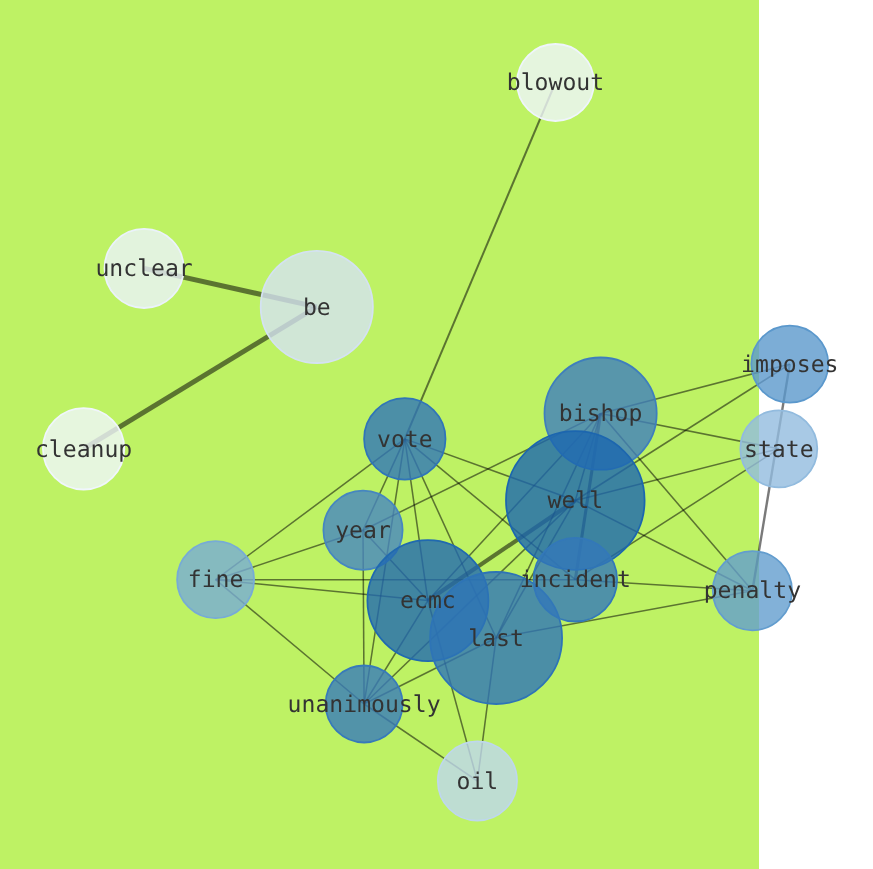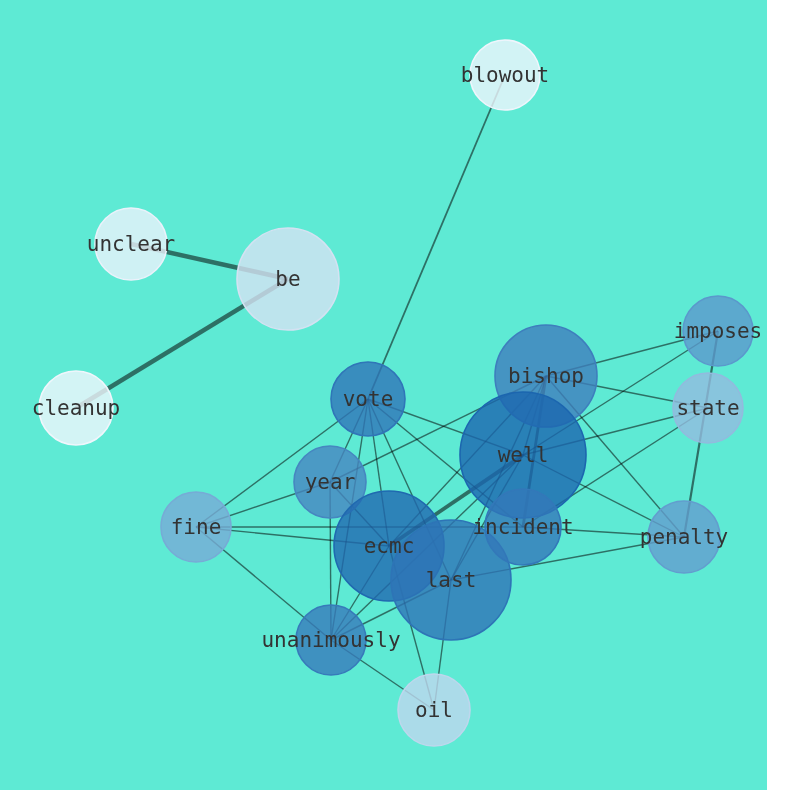--- a/index.html
+++ b/index.html
@@ -6,23 +6,23 @@
     margin: 0;
     padding: 0;
     background: #ffffff;
     width: 794px;
     height: 790px;
     overflow: hidden;
     font-family: "DejaVu Sans Mono", monospace;
   }
   #figure {
     position: relative;
-    width: 767px;
+    width: 690px;
     height: 790px;
-    background: #5eead4;
+    background: #bef264;
   }
   svg { display: block; }
   .node-label {
     font-family: "DejaVu Sans Mono", monospace;
     pointer-events: none;
   }
 </style>
 </head>
 <body>
 

